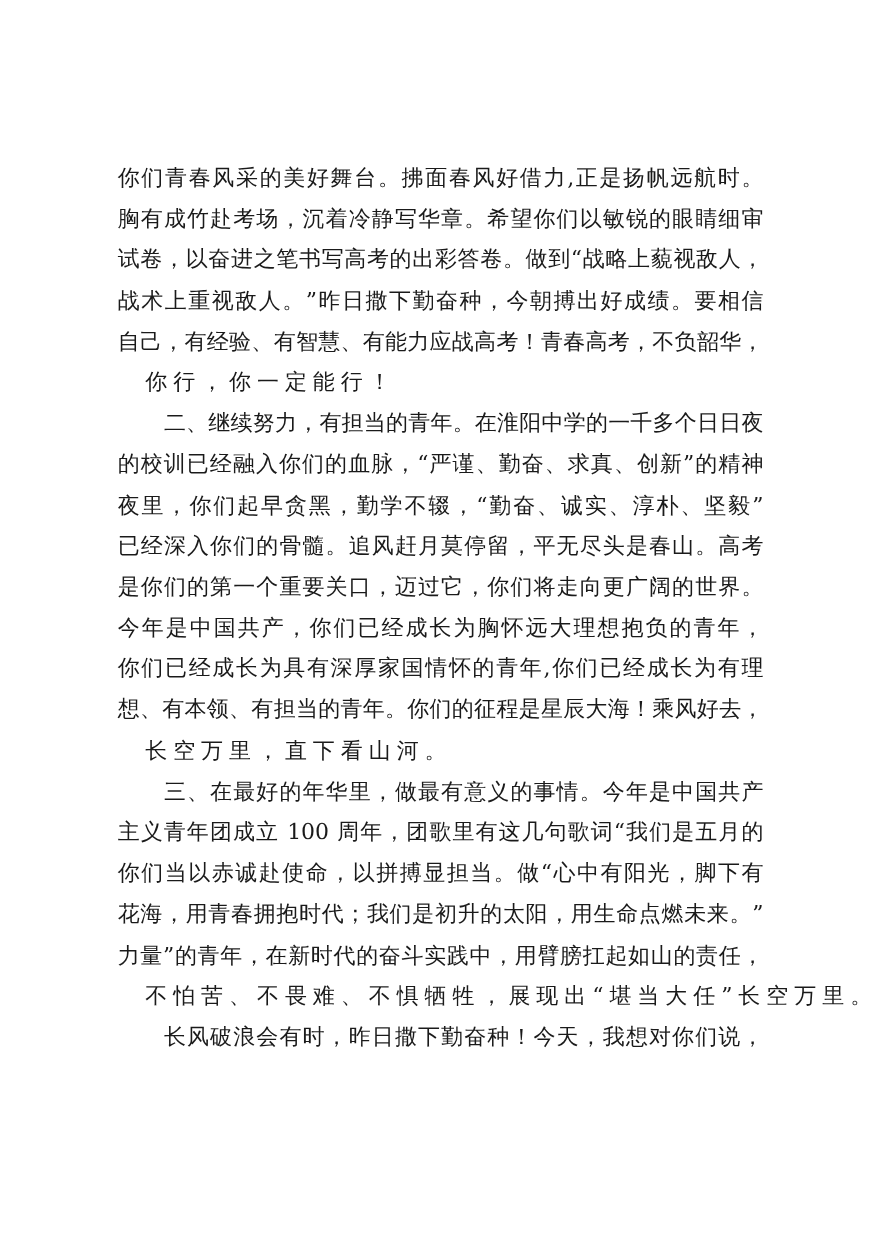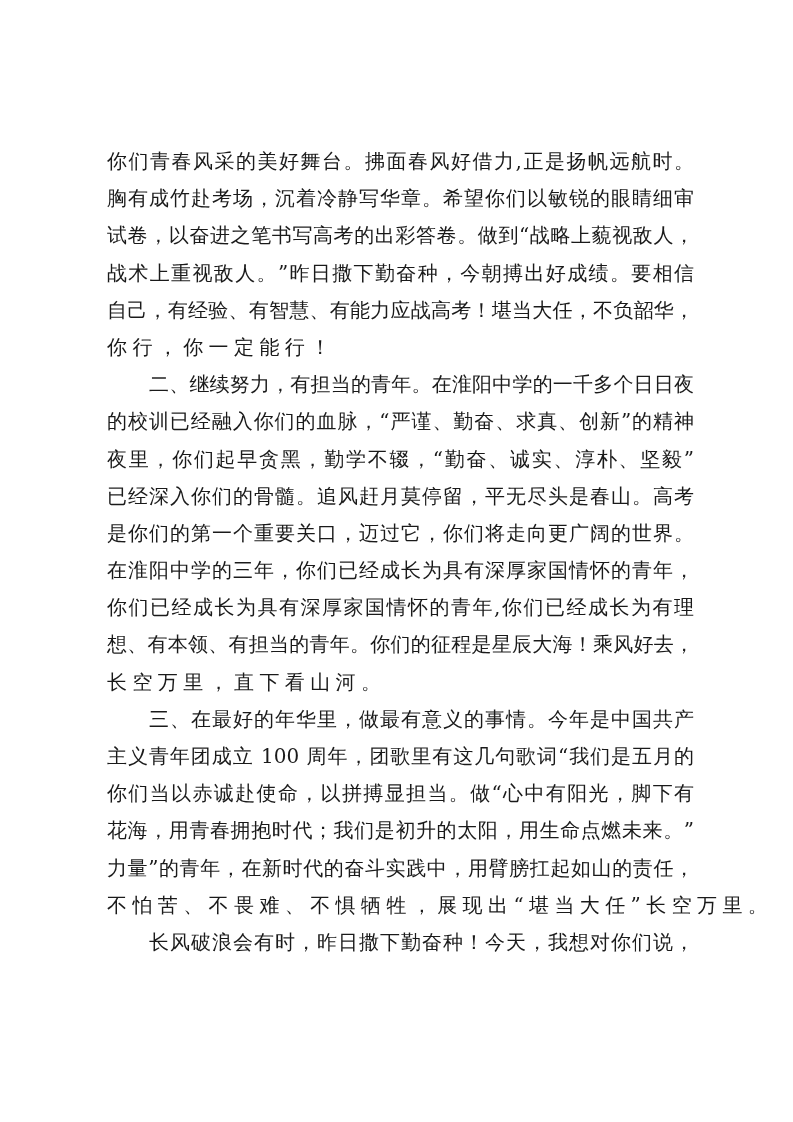--- a/index.html
+++ b/index.html
@@ -39,44 +39,45 @@
       width: 587px;
       overflow: visible;
     }
     .line.indent {
       padding-left: 42px;
       width: 545px;
     }
     .line.last {
       text-align-last: left;
       letter-spacing: 5.4px;
+      margin-left: 25px;
     }
   </style>
 </head>
 <body>
 
 <div class="page">
   <div class="body-text">
 
     <div>
       <span class="line">你们青春风采的美好舞台。拂面春风好借力,正是扬帆远航时。</span>
       <span class="line">胸有成竹赴考场，沉着冷静写华章。希望你们以敏锐的眼睛细审</span>
       <span class="line">试卷，以奋进之笔书写高考的出彩答卷。做到“战略上藐视敌人，</span>
       <span class="line">战术上重视敌人。”昨日撒下勤奋种，今朝搏出好成绩。要相信</span>
-      <span class="line">自己，有经验、有智慧、有能力应战高考！堪当大任，不负韶华，</span>
+      <span class="line">自己，有经验、有智慧、有能力应战高考！青春高考，不负韶华，</span>
       <span class="line last">你行，你一定能行！</span>
     </div>
 
     <div>
       <span class="line indent">二、继续努力，有担当的青年。在淮阳中学的一千多个日日夜</span>
       <span class="line">的校训已经融入你们的血脉，“严谨、勤奋、求真、创新”的精神</span>
       <span class="line">夜里，你们起早贪黑，勤学不辍，“勤奋、诚实、淳朴、坚毅”</span>
       <span class="line">已经深入你们的骨髓。追风赶月莫停留，平无尽头是春山。高考</span>
       <span class="line">是你们的第一个重要关口，迈过它，你们将走向更广阔的世界。</span>
-      <span class="line">在淮阳中学的三年，你们已经成长为具有深厚家国情怀的青年，</span>
+      <span class="line">今年是中国共产，你们已经成长为胸怀远大理想抱负的青年，</span>
       <span class="line">你们已经成长为具有深厚家国情怀的青年,你们已经成长为有理</span>
       <span class="line">想、有本领、有担当的青年。你们的征程是星辰大海！乘风好去，</span>
       <span class="line last">长空万里，直下看山河。</span>
     </div>
 
     <div>
       <span class="line indent">三、在最好的年华里，做最有意义的事情。今年是中国共产</span>
       <span class="line">主义青年团成立 100 周年，团歌里有这几句歌词“我们是五月的</span>
       <span class="line">你们当以赤诚赴使命，以拼搏显担当。做“心中有阳光，脚下有</span>
       <span class="line">花海，用青春拥抱时代；我们是初升的太阳，用生命点燃未来。”</span>

